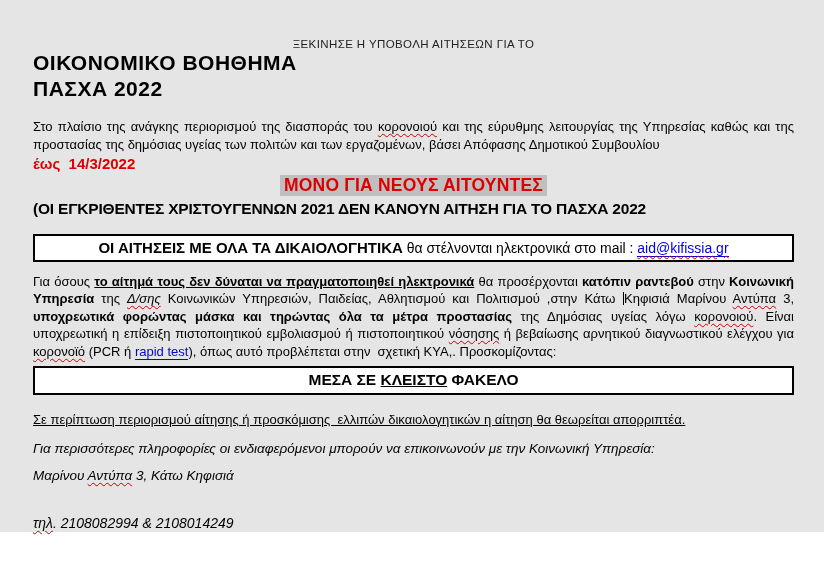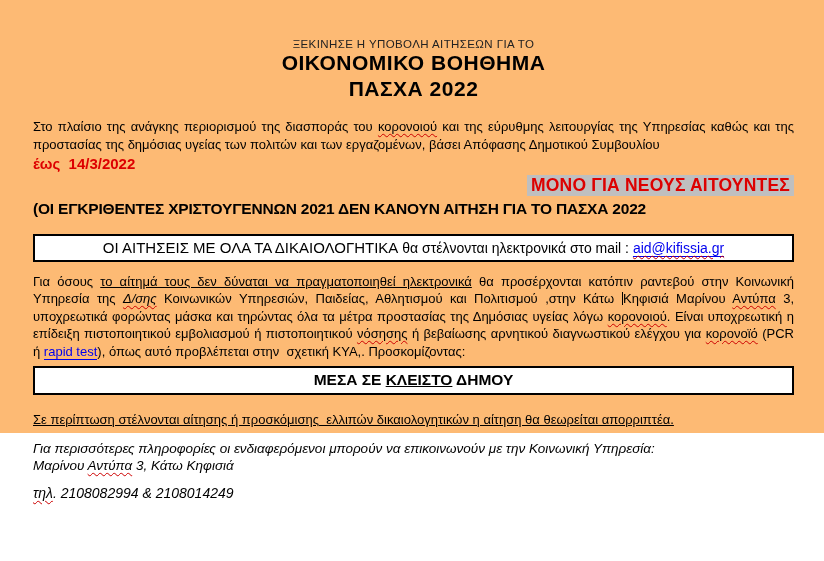--- a/index.html
+++ b/index.html
@@ -9,45 +9,45 @@
     --ink:#161616;
     --wavy:#cc0000;
   }
   *{box-sizing:border-box;margin:0;padding:0;}
   html,body{background:#fff;}
   body{
     width:824px;height:561px;overflow:hidden;
     font-family:"Liberation Sans","DejaVu Sans",sans-serif;
     color:var(--ink);
   }
-  .page{width:824px;height:433px;background:#fdba74;padding:38px 30px 0 33px;}
+  .page{width:824px;height:532px;background:#e5e5e5;padding:38px 30px 0 33px;}
   .center{}
   .justify{text-align:justify;}
   .hdr-small{font-size:11.5px;letter-spacing:.4px;text-align:center;color:#222;}
-  .title{font-size:21px;font-weight:bold;text-align:center;letter-spacing:.5px;line-height:1.22;color:#000;}
+  .title{font-size:21px;font-weight:bold;letter-spacing:.5px;line-height:1.22;color:#000;}
   .subtitle{margin-top:3px;}
   .para{font-size:13px;line-height:1.34;white-space:pre-wrap;color:#000;}
   .intro{margin-top:17px;}
   .date-line{margin-top:2px;font-size:15px;font-weight:bold;color:var(--red);text-align:left;white-space:pre-wrap;}
-  .hl-wrap{text-align:right;margin-top:3px;}
+  .hl-wrap{text-align:center;margin-top:3px;}
   .highlight{display:inline-block;background:var(--highlight);color:var(--red);font-weight:bold;font-size:17.5px;padding:0 4px;letter-spacing:.2px;}
   .note{font-size:15.5px;font-weight:bold;letter-spacing:-.2px;line-height:1.22;color:#000;}
   .note-first{margin-top:4px;}
   .box{border:2px solid #000;background:#fff;}
   .box1{margin-top:15px;padding:3px 6px 4px;text-align:center;font-size:14px;white-space:pre-wrap;color:#000;}
   .box1 .b{font-size:15px;}
   .proc{margin-top:11px;}
   .box2{margin-top:6px;padding:2px 6px 4px;text-align:center;font-size:15.5px;font-weight:bold;line-height:1.25;color:#000;}
   .warning{margin-top:17px;font-size:13px;text-decoration:underline;white-space:pre-wrap;color:#000;}
   .it{font-style:italic;}
   .info-line{margin-top:14px;font-size:13.5px;}
-  .addr-line{margin-top:2px;font-size:13.5px;white-space:pre-wrap;}
-  .tel-line{margin-top:12px;font-size:14px;white-space:pre-wrap;}
+  .addr-line{margin-top:12px;font-size:13.5px;white-space:pre-wrap;}
+  .tel-line{margin-top:32px;font-size:14px;white-space:pre-wrap;}
   
-  .b{font-weight:normal;}
+  .b{font-weight:bold;}
   .u{text-decoration:underline;}
   .i{font-style:italic;}
   .wavy{text-decoration-line:underline;text-decoration-style:wavy;text-decoration-color:var(--wavy);text-decoration-thickness:1px;text-underline-offset:2px;}
   .link{color:var(--link);border-bottom:1px solid var(--link);cursor:pointer;}
   .caret{display:inline-block;width:1.5px;height:13px;background:#000;vertical-align:-2px;}
 </style>
 </head>
 <body>
 
 <div class="page">
@@ -64,22 +64,22 @@
     <span class="highlight">ΜΟΝΟ ΓΙΑ ΝΕΟΥΣ ΑΙΤΟΥΝΤΕΣ</span>
   </div>
 
   <div class="note note-first center">(ΟΙ ΕΓΚΡΙΘΕΝΤΕΣ ΧΡΙΣΤΟΥΓΕΝΝΩΝ 2021 ΔΕΝ ΚΑΝΟΥΝ ΑΙΤΗΣΗ ΓΙΑ ΤΟ ΠΑΣΧΑ 2022</div>
 
   <div class="box box1"><span class="b">ΟΙ ΑΙΤΗΣΕΙΣ ΜΕ ΟΛΑ ΤΑ ΔΙΚΑΙΟΛΟΓΗΤΙΚΑ</span><span> θα στέλνονται ηλεκτρονικά στο mail : </span><span class="link wavy">aid@kifissia.gr</span></div>
 
   <p class="para justify proc"><span>Για όσους </span><span class="b u">το αίτημά τους δεν δύναται να πραγματοποιηθεί ηλεκτρονικά</span><span> θα προσέρχονται </span><span class="b">κατόπιν ραντεβού</span><span> στην </span><span class="b">Κοινωνική Υπηρεσία</span><span> της </span><span class="i wavy">Δ/σης</span><span> Κοινωνικών Υπηρεσιών, Παιδείας, Αθλητισμού και Πολιτισμού ,στην Κάτω </span><span class="caret"></span><span>Κηφισιά Μαρίνου </span><span class="wavy">Αντύπα</span><span> 3, </span><span class="b">υποχρεωτικά φορώντας μάσκα και τηρώντας όλα τα μέτρα προστασίας</span><span> της Δημόσιας υγείας λόγω </span><span class="wavy">κορονοιού</span><span>. Είναι υποχρεωτική η επίδειξη πιστοποιητικού εμβολιασμού ή πιστοποιητικού </span><span class="wavy">νόσησης</span><span> ή βεβαίωσης αρνητικού διαγνωστικού ελέγχου για </span><span class="wavy">κορονοϊό</span><span> (PCR ή </span><span class="link">rapid test</span><span>), όπως αυτό προβλέπεται στην  σχετική ΚΥΑ,. Προσκομίζοντας:</span></p>
 
   <div class="box box2">
-    <div><span>ΜΕΣΑ ΣΕ </span><span class="u">ΚΛΕΙΣΤΟ</span><span> ΔΗΜΟΥ</span></div>
+    <div><span>ΜΕΣΑ ΣΕ </span><span class="u">ΚΛΕΙΣΤΟ</span><span> ΦΑΚΕΛΟ</span></div>
   </div>
 
-  <p class="warning">Σε περίπτωση στέλνονται αίτησης ή προσκόμισης  ελλιπών δικαιολογητικών η αίτηση θα θεωρείται απορριπτέα.</p>
+  <p class="warning">Σε περίπτωση περιορισμού αίτησης ή προσκόμισης  ελλιπών δικαιολογητικών η αίτηση θα θεωρείται απορριπτέα.</p>
 
   <p class="it center info-line">Για περισσότερες πληροφορίες οι ενδιαφερόμενοι μπορούν να επικοινωνούν με την Κοινωνική Υπηρεσία:</p>
   <p class="it center addr-line"><span>Μαρίνου </span><span class="wavy">Αντύπα</span><span> 3, Κάτω Κηφισιά</span></p>
   <p class="it center tel-line"><span class="wavy">τηλ</span><span>. 2108082994 &amp; 2108014249</span></p>
 
 </div>
 
 </body></html>

